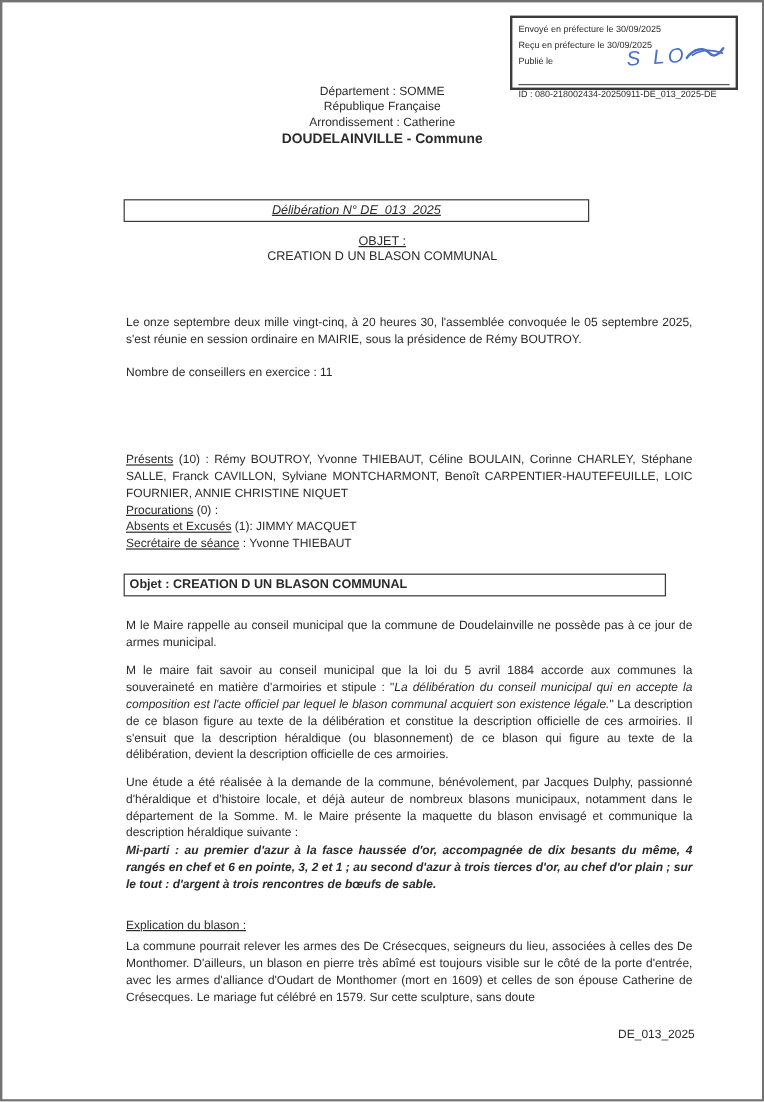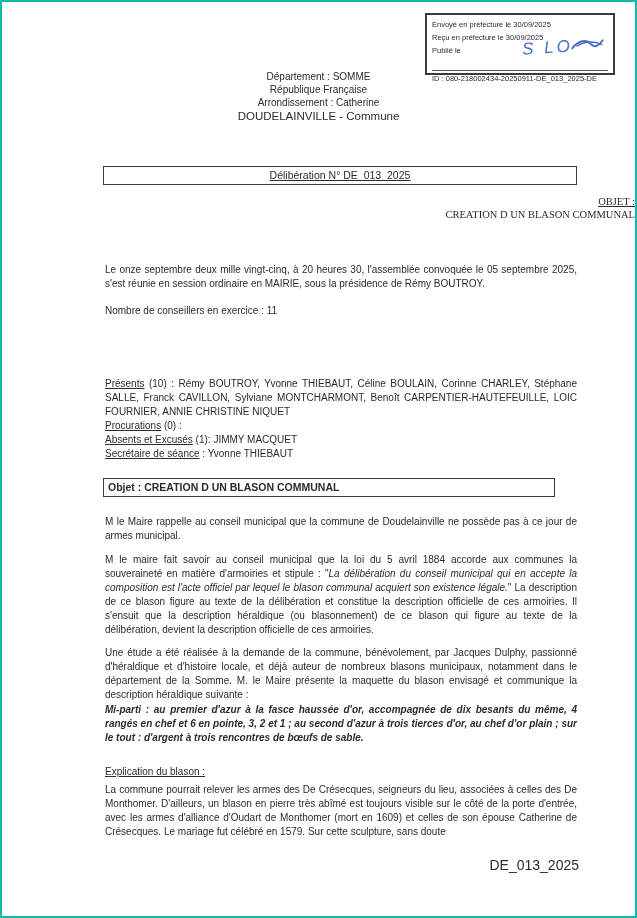--- a/index.html
+++ b/index.html
@@ -2,21 +2,21 @@
 <html><head>
 <meta charset="utf-8">
 <style>
   * { margin: 0; padding: 0; box-sizing: border-box; }
   html, body { background: #e8e8e8; }
   .page {
     position: relative;
     width: 637px;
     height: 918px;
     background: #ffffff;
-    border: 2px solid #14b8a6;
+    border: 2px solid #737373;
     font-family: "Liberation Sans", "DejaVu Sans", sans-serif;
     color: #2b2b2b;
     overflow: hidden;
   }
   
   .stamp {
     position: absolute; left: 423px; top: 11px;
     width: 190px; height: 62px;
     border: 2px solid #3a3a3a;
     background: #fff;
@@ -34,33 +34,34 @@
     transform: rotate(-4deg);
     white-space: nowrap;
     display: flex; align-items: center;
   }
   .signature svg { margin-left: -2px; }
   
   .doc-header {
     position: absolute; left: 0; top: 68px; width: 100%;
     text-align: center; font-size: 10px; line-height: 13px;
   }
-  .doc-header .commune { font-weight: normal; font-size: 11.5px; margin-top: 1px; }
+  .doc-header .commune { font-weight: bold; font-size: 11.5px; margin-top: 1px; }
   
   .delib-box {
-    position: absolute; left: 101px; top: 164px; width: 474px;
+    position: absolute; left: 101px; top: 164px; width: 388px;
     border: 1px solid #3a3a3a;
     text-align: center;
     font-size: 10.5px;
     padding: 2px 0 3px 0;
+    font-style: italic;
   }
   .delib-box span { text-decoration: underline; }
   .objet-block {
     position: absolute; left: 0; top: 193px; width: 100%;
-    text-align: right; font-size: 10.5px; line-height: 13px; font-family: Liberation Serif, serif;
+    text-align: center; font-size: 10.5px; line-height: 13px;
   }
   
   .col { position: absolute; left: 103px; width: 472px; }
   p.body { font-size: 10px; line-height: 14px; text-align: justify; }
   .u { text-decoration: underline; }
   .intro    { top: 261px; }
   .council  { top: 302px; }
   .attendees{ top: 327px; font-size: 10px; line-height: 14px; margin-top: 48px; }
   .attendees p { text-align: justify; font-size: 10px; line-height: 14px; }
   .objet-heading {
@@ -70,21 +71,21 @@
     padding: 2px 4px 3px 4px;
   }
   .p1 { top: 513px; }
   .p2 { top: 551px; }
   .p3 { top: 644px; }
   .blazon { top: 701px; font-weight: bold; font-style: italic; line-height: 15.5px; }
   .explication { top: 763px; font-size: 10px; }
   .p4 { top: 781px; line-height: 14.5px; }
   .footer {
     position: absolute; left: 103px; top: 855px; width: 474px;
-    text-align: right; font-size: 14px;
+    text-align: right; font-size: 10px;
   }
 </style>
 </head>
 <body>
 
 <div class="page">
 
   <div class="stamp">
     <div>Envoyé en préfecture le 30/09/2025</div>
     <div>Reçu en préfecture le 30/09/2025</div>

